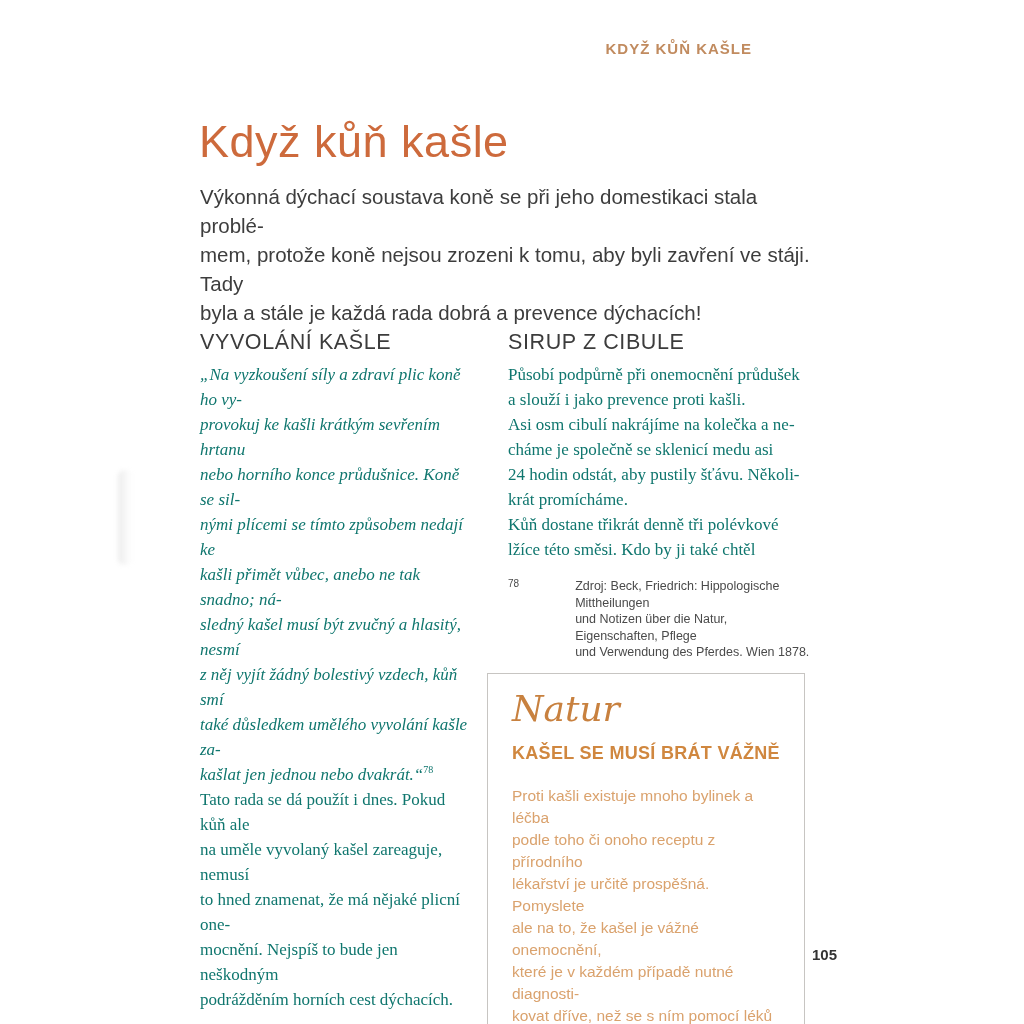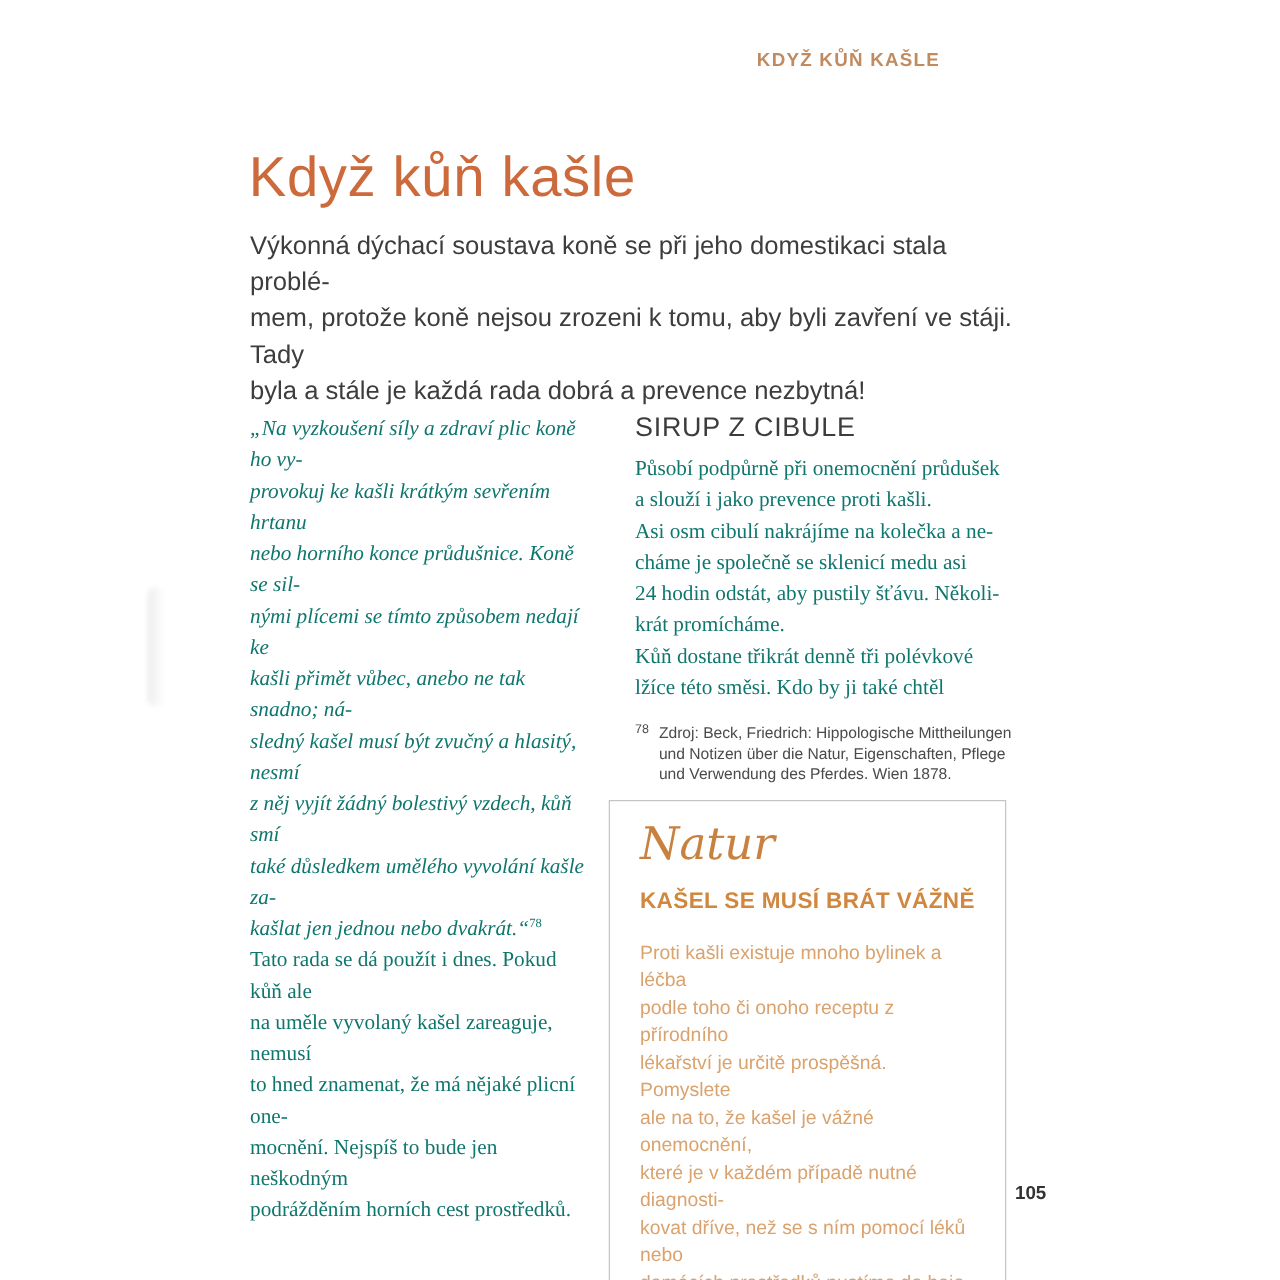--- a/index.html
+++ b/index.html
@@ -54,21 +54,21 @@
     font-style:normal;
   }
   .footnote{
     margin-top:16px;
     font-size:12.5px;line-height:16.5px;color:#4a4a4a;
     display:flex;gap:8px;
   }
   .footnote .marker{
     font-size:10px;position:relative;top:-2px;flex:0 0 auto;
   }
-  .footnote .fn-text{white-space:pre-line;}
+  .footnote .fn-text{white-space:pre-line;margin-left:48px;}
   .info-box{
     margin-top:12px;margin-left:-21px;
     width:268px;
     border:1px solid #c7c5c2;
     background:#ffffff;
     padding:14px 24px 28px 24px;
   }
   .info-label{
     font-family:"DejaVu Serif",serif;font-style:italic;
     font-size:36px;color:#c8813f;
@@ -93,39 +93,40 @@
 <div class="page">
 
   <div class="scan-artifact"></div>
 
   <div class="running-head">KDYŽ KŮŇ KAŠLE</div>
 
   <h1 class="page-title">Když kůň kašle</h1>
 
   <p class="intro">Výkonná dýchací soustava koně se při jeho domestikaci stala problé-
 mem, protože koně nejsou zrozeni k tomu, aby byli zavření ve stáji. Tady
-byla a stále je každá rada dobrá a prevence nezbytná!</p>
+byla a stále je každá rada dobrá a prevence dýchacích!</p>
 
   <div class="columns">
 
     <div class="col-left">
+      <h2 class="section-heading">VYVOLÁNÍ KAŠLE</h2>
       <p class="serif quote"><span>„Na vyzkoušení síly a zdraví plic koně ho vy-
 provokuj ke kašli krátkým sevřením hrtanu
 nebo horního konce průdušnice. Koně se sil-
 nými plícemi se tímto způsobem nedají ke
 kašli přimět vůbec, anebo ne tak snadno; ná-
 sledný kašel musí být zvučný a hlasitý, nesmí
 z něj vyjít žádný bolestivý vzdech, kůň smí
 také důsledkem umělého vyvolání kašle za-
 kašlat jen jednou nebo dvakrát.“</span><sup class="fn">78</sup></p>
       <p class="serif">Tato rada se dá použít i dnes. Pokud kůň ale
 na uměle vyvolaný kašel zareaguje, nemusí
 to hned znamenat, že má nějaké plicní one-
 mocnění. Nejspíš to bude jen neškodným
-podrážděním horních cest prostředků.</p>
+podrážděním horních cest dýchacích.</p>
 
     </div>
 
     <div class="col-right">
       <h2 class="section-heading">SIRUP Z CIBULE</h2>
       <p class="serif">Působí podpůrně při onemocnění průdušek
 a slouží i jako prevence proti kašli.
 Asi osm cibulí nakrájíme na kolečka a ne-
 cháme je společně se sklenicí medu asi
 24 hodin odstát, aby pustily šťávu. Několi-

